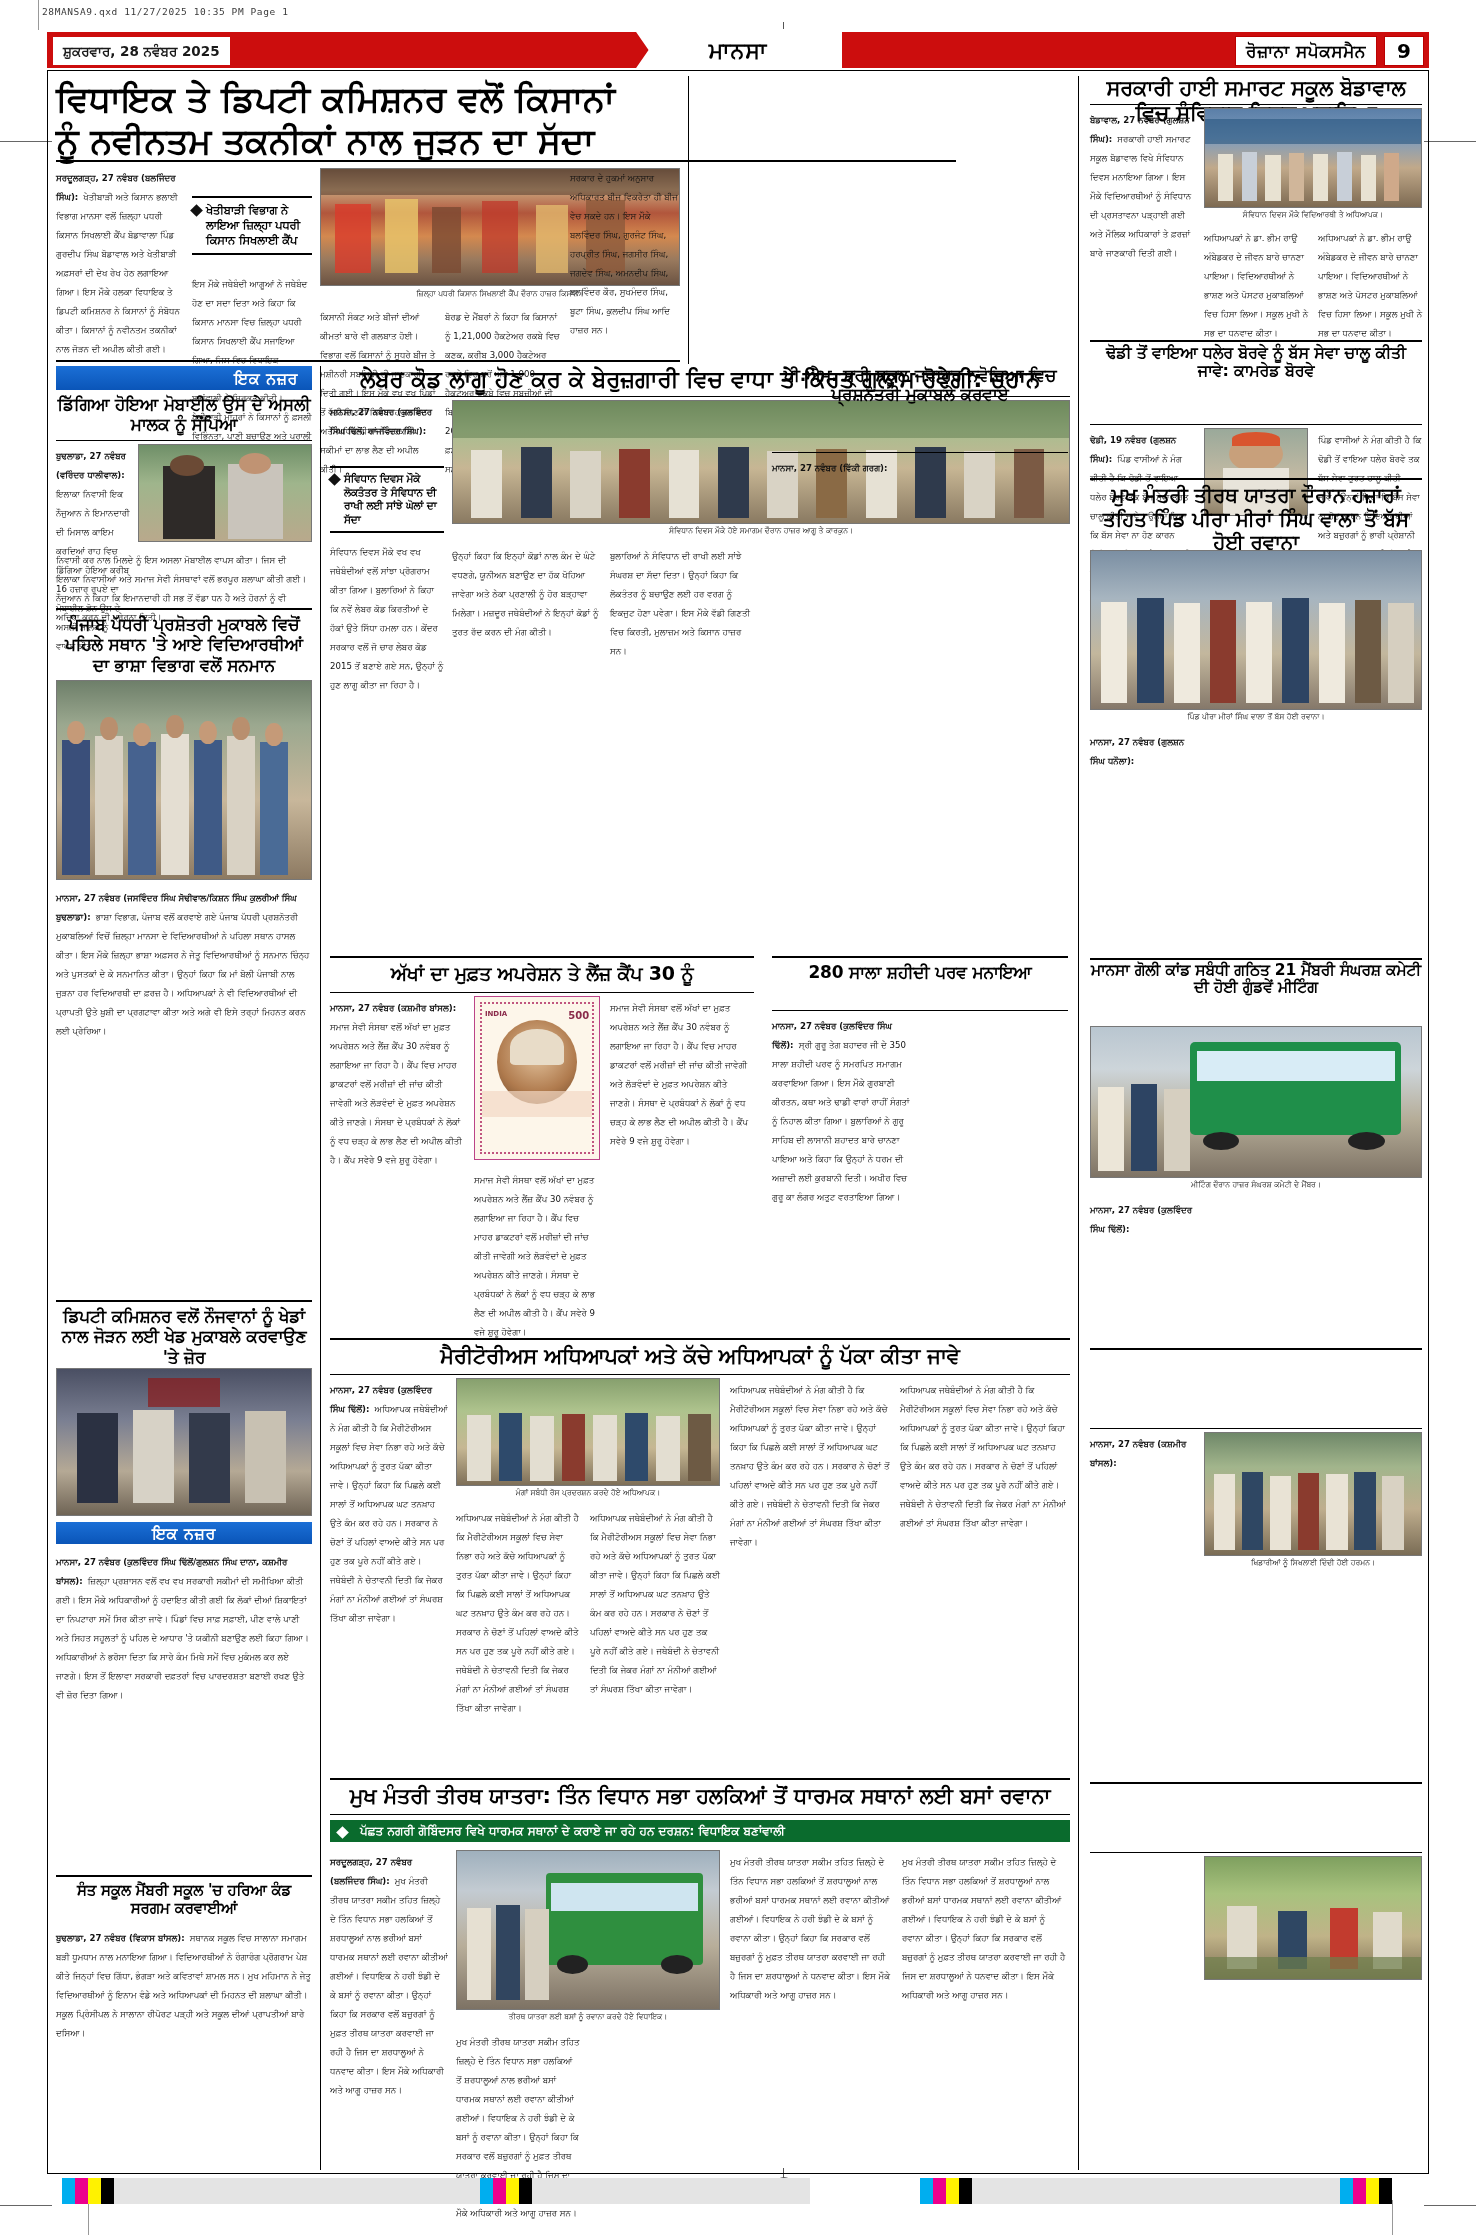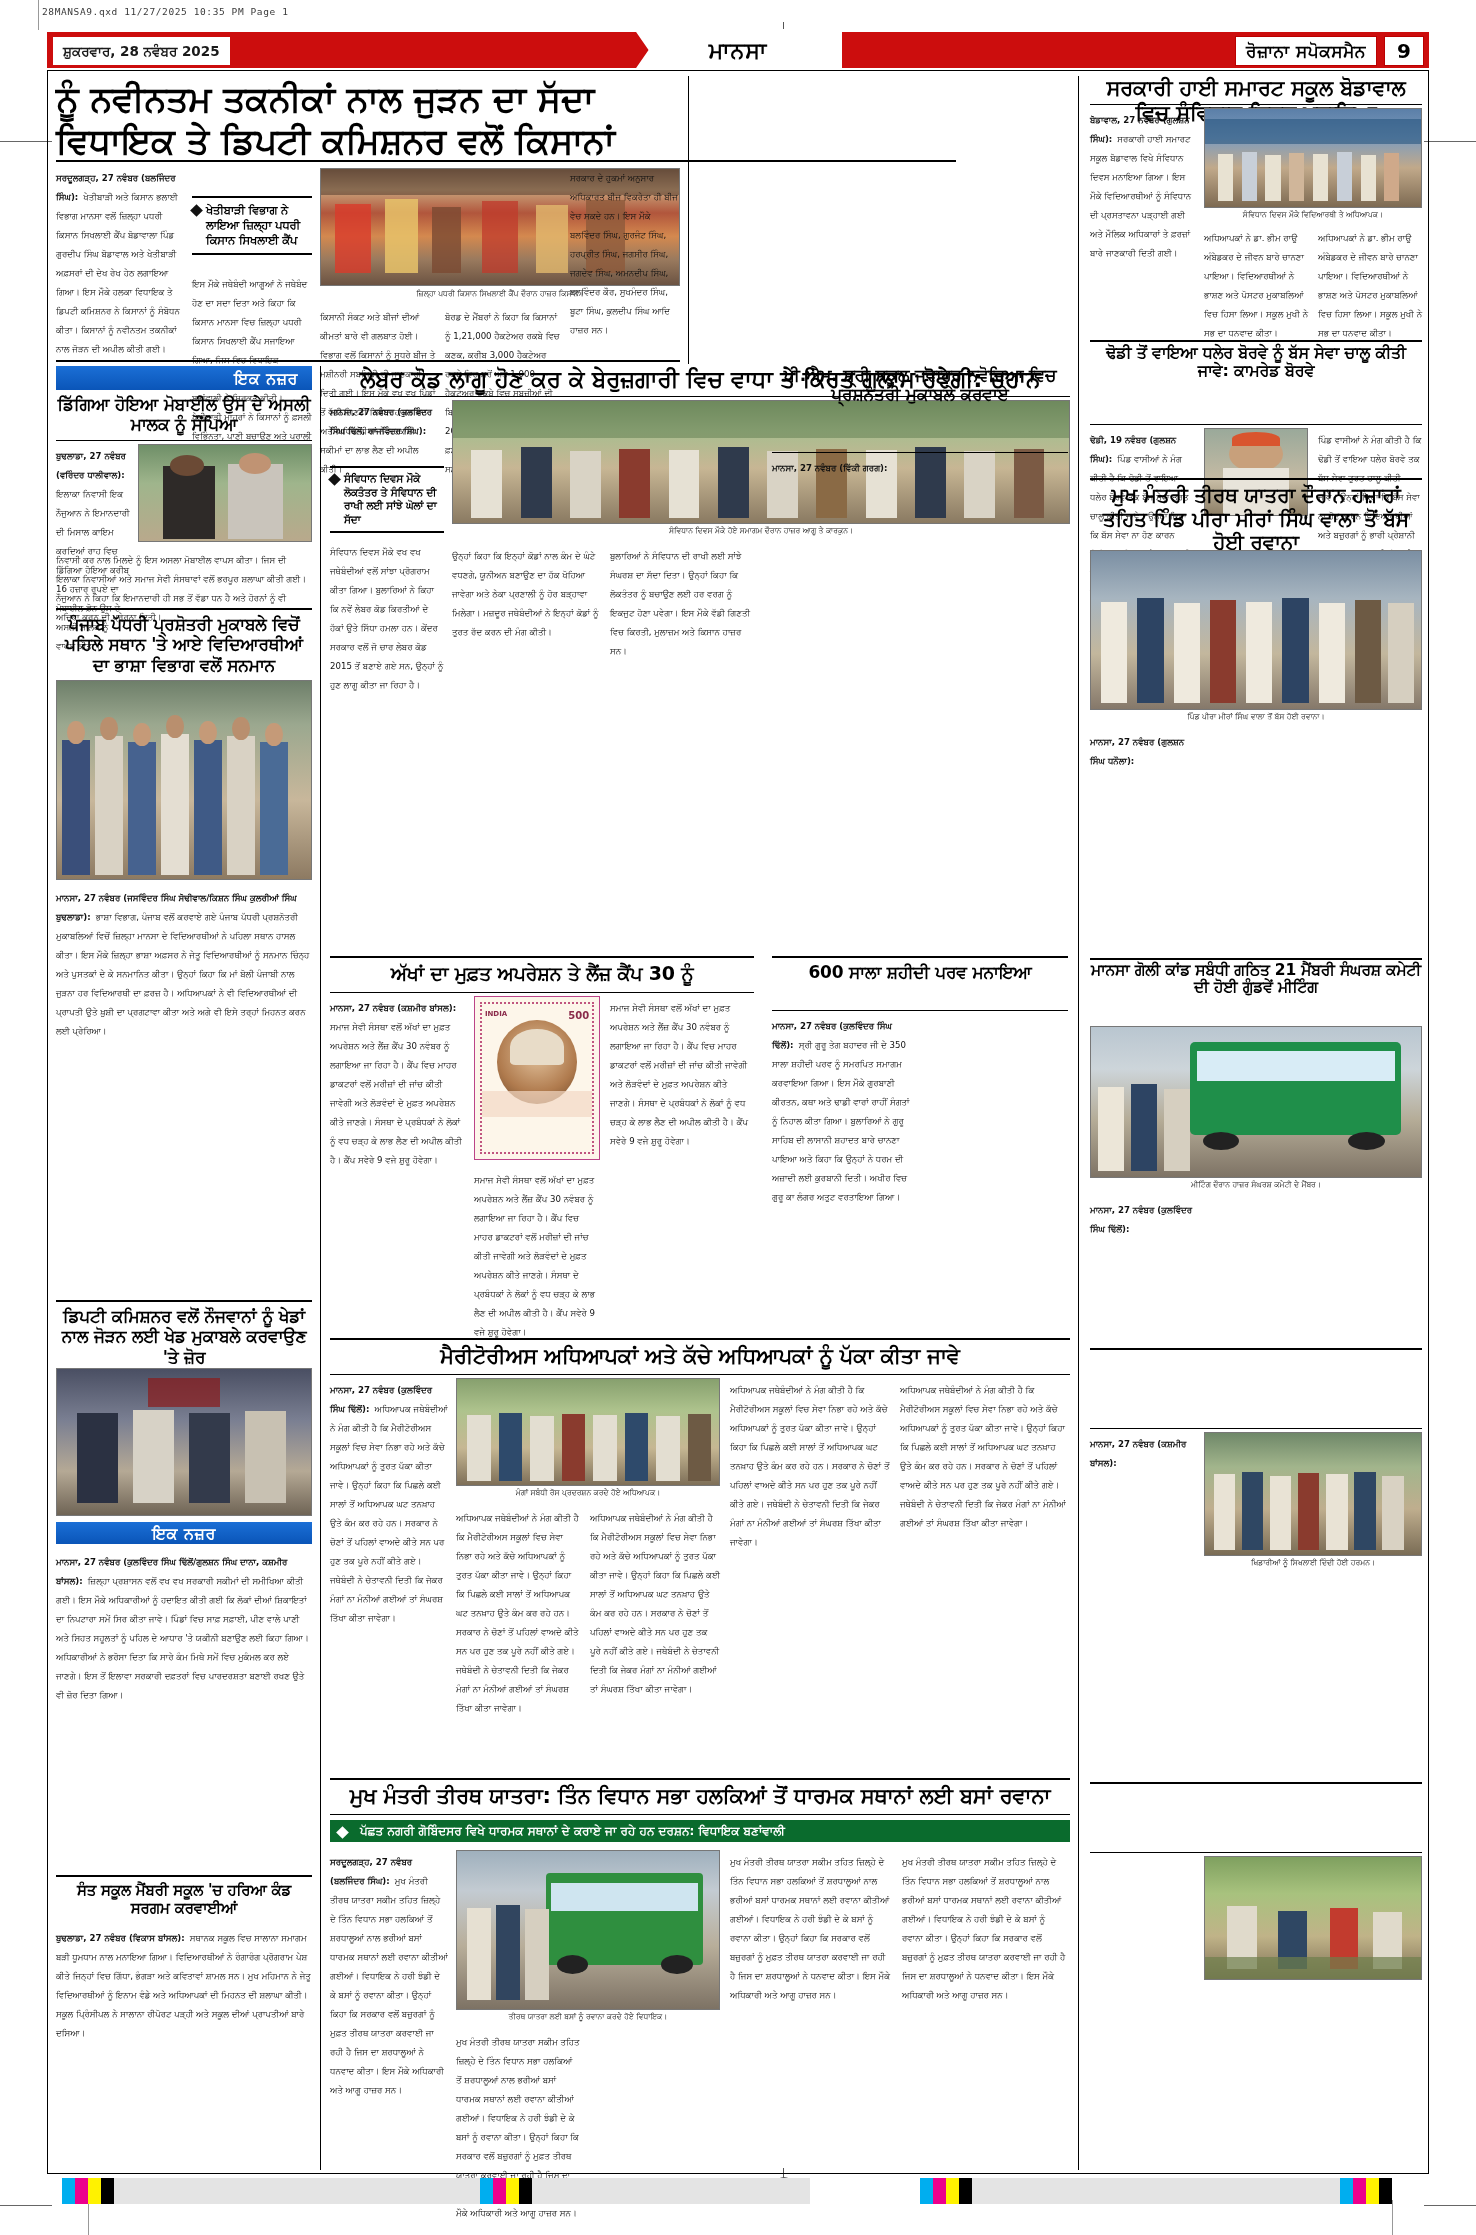--- a/index.html
+++ b/index.html
@@ -100,22 +100,22 @@
       <span>ਰੋਜ਼ਾਨਾ ਸਪੋਕਸਮੈਨ</span>
     </div>
     <div class="mast-page">
       <span>9</span>
     </div>
   </div>
 
   <div class="box" style="left:47px;top:70px;width:1382px;height:2104px;border:1px solid #000;"></div>
 
   <div class="hl lead-hl" style="position:absolute;left:56px;top:78px;width:900px;">
+    <div>ਵਿਧਾਇਕ ਤੇ ਡਿਪਟੀ ਕਮਿਸ਼ਨਰ ਵਲੋਂ ਕਿਸਾਨਾਂ</div>
     <div>ਨੂੰ ਨਵੀਨਤਮ ਤਕਨੀਕਾਂ ਨਾਲ ਜੁੜਨ ਦਾ ਸੱਦਾ</div>
-    <div>ਵਿਧਾਇਕ ਤੇ ਡਿਪਟੀ ਕਮਿਸ਼ਨਰ ਵਲੋਂ ਕਿਸਾਨਾਂ</div>
   </div>
   <div class="hrule" style="left:56px;top:160px;width:900px;height:2px;background:#000"></div>
 
   <div style="position:absolute;left:56px;top:166px;width:128px;">
     <span class="body dateline">ਸਰਦੂਲਗੜ੍ਹ, 27 ਨਵੰਬਰ (ਬਲਜਿੰਦਰ ਸਿੰਘ):</span>
     <span class="body">ਖੇਤੀਬਾੜੀ ਅਤੇ ਕਿਸਾਨ ਭਲਾਈ ਵਿਭਾਗ ਮਾਨਸਾ ਵਲੋਂ ਜ਼ਿਲ੍ਹਾ ਪਧਰੀ ਕਿਸਾਨ ਸਿਖਲਾਈ ਕੈਂਪ ਬੋਡਾਵਾਲਾ ਪਿੰਡ ਗੁਰਦੀਪ ਸਿੰਘ ਬੋਡਾਵਾਲ ਅਤੇ ਖੇਤੀਬਾੜੀ ਅਫ਼ਸਰਾਂ ਦੀ ਦੇਖ ਰੇਖ ਹੇਠ ਲਗਾਇਆ ਗਿਆ। ਇਸ ਮੌਕੇ ਹਲਕਾ ਵਿਧਾਇਕ ਤੇ ਡਿਪਟੀ ਕਮਿਸ਼ਨਰ ਨੇ ਕਿਸਾਨਾਂ ਨੂੰ ਸੰਬੋਧਨ ਕੀਤਾ। ਕਿਸਾਨਾਂ ਨੂੰ ਨਵੀਨਤਮ ਤਕਨੀਕਾਂ ਨਾਲ ਜੋੜਨ ਦੀ ਅਪੀਲ ਕੀਤੀ ਗਈ।</span>
   </div>
 
   <div class="box" style="left:192px;top:196px;width:120px;border-top:2px solid #000;border-bottom:2px solid #000;padding:5px 0;">
     <div class="bullet-row">
@@ -312,21 +312,21 @@
     <div style="position:absolute;left:8%;top:8%;font-size:7px;font-weight:bold;color:#8a2a4a">INDIA</div>
   </div>
   <div style="position:absolute;left:610px;top:996px;width:144px;">
     <span class="body">ਸਮਾਜ ਸੇਵੀ ਸੰਸਥਾ ਵਲੋਂ ਅੱਖਾਂ ਦਾ ਮੁਫ਼ਤ ਅਪਰੇਸ਼ਨ ਅਤੇ ਲੈਂਜ਼ ਕੈਂਪ 30 ਨਵੰਬਰ ਨੂੰ ਲਗਾਇਆ ਜਾ ਰਿਹਾ ਹੈ। ਕੈਂਪ ਵਿਚ ਮਾਹਰ ਡਾਕਟਰਾਂ ਵਲੋਂ ਮਰੀਜ਼ਾਂ ਦੀ ਜਾਂਚ ਕੀਤੀ ਜਾਵੇਗੀ ਅਤੇ ਲੋੜਵੰਦਾਂ ਦੇ ਮੁਫ਼ਤ ਅਪਰੇਸ਼ਨ ਕੀਤੇ ਜਾਣਗੇ। ਸੰਸਥਾ ਦੇ ਪ੍ਰਬੰਧਕਾਂ ਨੇ ਲੋਕਾਂ ਨੂੰ ਵਧ ਚੜ੍ਹ ਕੇ ਲਾਭ ਲੈਣ ਦੀ ਅਪੀਲ ਕੀਤੀ ਹੈ। ਕੈਂਪ ਸਵੇਰੇ 9 ਵਜੇ ਸ਼ੁਰੂ ਹੋਵੇਗਾ।</span>
   </div>
   <div style="position:absolute;left:474px;top:1168px;width:126px;">
     <span class="body">ਸਮਾਜ ਸੇਵੀ ਸੰਸਥਾ ਵਲੋਂ ਅੱਖਾਂ ਦਾ ਮੁਫ਼ਤ ਅਪਰੇਸ਼ਨ ਅਤੇ ਲੈਂਜ਼ ਕੈਂਪ 30 ਨਵੰਬਰ ਨੂੰ ਲਗਾਇਆ ਜਾ ਰਿਹਾ ਹੈ। ਕੈਂਪ ਵਿਚ ਮਾਹਰ ਡਾਕਟਰਾਂ ਵਲੋਂ ਮਰੀਜ਼ਾਂ ਦੀ ਜਾਂਚ ਕੀਤੀ ਜਾਵੇਗੀ ਅਤੇ ਲੋੜਵੰਦਾਂ ਦੇ ਮੁਫ਼ਤ ਅਪਰੇਸ਼ਨ ਕੀਤੇ ਜਾਣਗੇ। ਸੰਸਥਾ ਦੇ ਪ੍ਰਬੰਧਕਾਂ ਨੇ ਲੋਕਾਂ ਨੂੰ ਵਧ ਚੜ੍ਹ ਕੇ ਲਾਭ ਲੈਣ ਦੀ ਅਪੀਲ ਕੀਤੀ ਹੈ। ਕੈਂਪ ਸਵੇਰੇ 9 ਵਜੇ ਸ਼ੁਰੂ ਹੋਵੇਗਾ।</span>
   </div>
 
   <div class="hrule" style="left:772px;top:956px;width:296px;height:2px;background:#000"></div>
-  <div class="hl sub-hl center" style="position:absolute;left:772px;top:962px;width:296px;">600 ਸਾਲਾ ਸ਼ਹੀਦੀ ਪਰਵ ਮਨਾਇਆ</div>
+  <div class="hl sub-hl center" style="position:absolute;left:772px;top:962px;width:296px;">280 ਸਾਲਾ ਸ਼ਹੀਦੀ ਪਰਵ ਮਨਾਇਆ</div>
   <div class="hrule" style="left:772px;top:1010px;width:296px;height:1px"></div>
   <div style="position:absolute;left:772px;top:1014px;width:140px;">
     <span class="body dateline">ਮਾਨਸਾ, 27 ਨਵੰਬਰ (ਕੁਲਵਿੰਦਰ ਸਿੰਘ ਢਿੱਲੋਂ):</span>
     <span class="body">ਸ੍ਰੀ ਗੁਰੂ ਤੇਗ ਬਹਾਦਰ ਜੀ ਦੇ 350 ਸਾਲਾ ਸ਼ਹੀਦੀ ਪਰਵ ਨੂੰ ਸਮਰਪਿਤ ਸਮਾਗਮ ਕਰਵਾਇਆ ਗਿਆ। ਇਸ ਮੌਕੇ ਗੁਰਬਾਣੀ ਕੀਰਤਨ, ਕਥਾ ਅਤੇ ਢਾਡੀ ਵਾਰਾਂ ਰਾਹੀਂ ਸੰਗਤਾਂ ਨੂੰ ਨਿਹਾਲ ਕੀਤਾ ਗਿਆ। ਬੁਲਾਰਿਆਂ ਨੇ ਗੁਰੂ ਸਾਹਿਬ ਦੀ ਲਾਸਾਨੀ ਸ਼ਹਾਦਤ ਬਾਰੇ ਚਾਨਣਾ ਪਾਇਆ ਅਤੇ ਕਿਹਾ ਕਿ ਉਨ੍ਹਾਂ ਨੇ ਧਰਮ ਦੀ ਅਜ਼ਾਦੀ ਲਈ ਕੁਰਬਾਨੀ ਦਿਤੀ। ਅਖੀਰ ਵਿਚ ਗੁਰੂ ਕਾ ਲੰਗਰ ਅਤੁਟ ਵਰਤਾਇਆ ਗਿਆ।</span>
   </div>
 
   <div class="hrule" style="left:330px;top:1338px;width:740px;height:2px;background:#000"></div>
   <div class="hl sec-hl center" style="position:absolute;left:330px;top:1344px;width:740px;font-size:21px">ਮੈਰੀਟੋਰੀਅਸ ਅਧਿਆਪਕਾਂ ਅਤੇ ਕੱਚੇ ਅਧਿਆਪਕਾਂ ਨੂੰ ਪੱਕਾ ਕੀਤਾ ਜਾਵੇ</div>
   <div class="hrule" style="left:330px;top:1374px;width:740px;height:1px"></div>
   <div style="position:absolute;left:330px;top:1378px;width:118px;">

